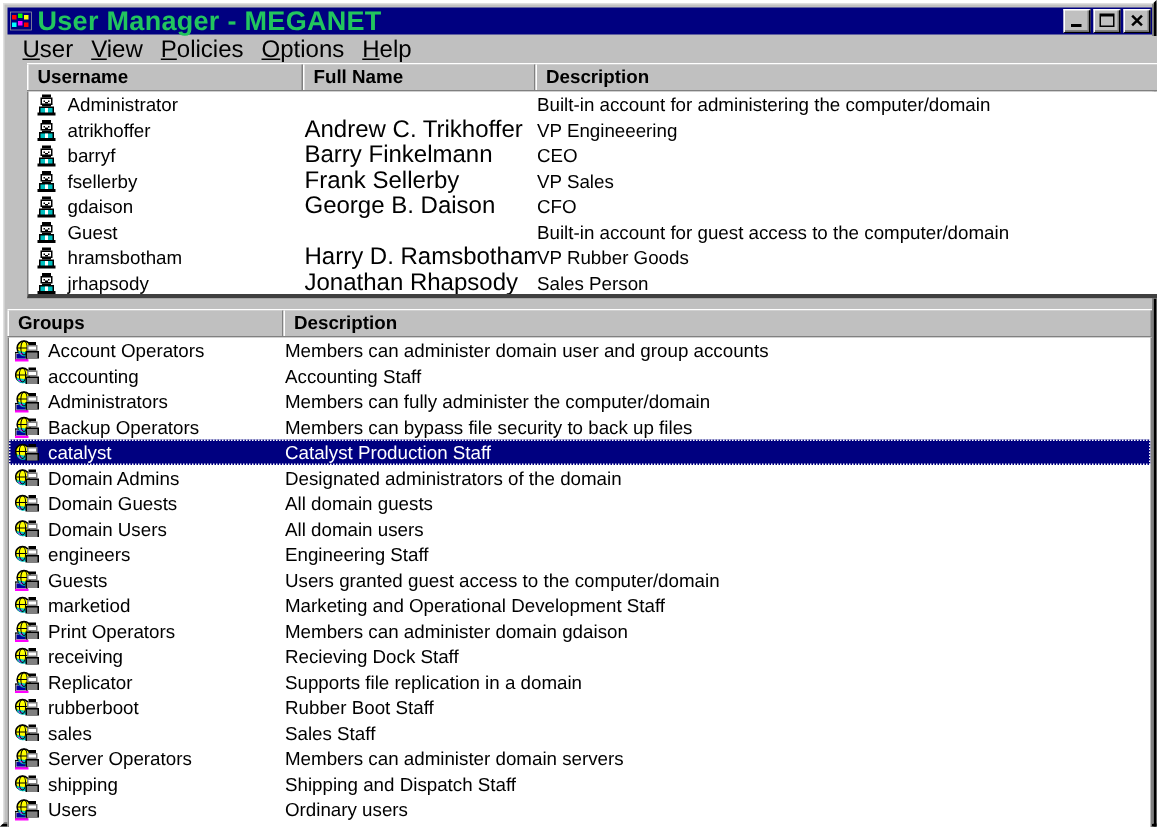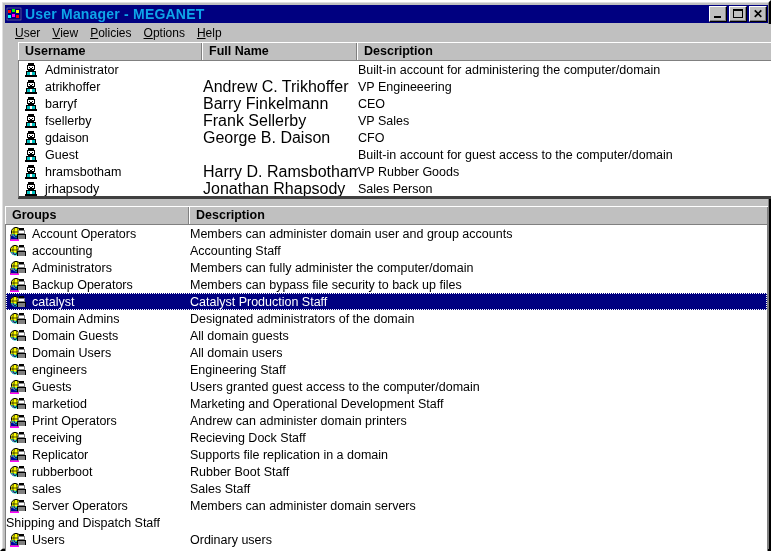--- a/index.html
+++ b/index.html
@@ -54,23 +54,23 @@
   #title-icon {
     width: 16px;
     height: 14px;
     margin-left: 1px;
     margin-right: 3px;
     flex: 0 0 auto;
     background: #000080;
     position: relative;
   }
   #title-text {
-    color: #0ea5e9;
+    color: #22c55e;
     font-weight: bold;
-    font-size: 14px;
+    font-size: 18px;
     letter-spacing: 0.2px;
     white-space: nowrap;
     flex: 1 1 auto;
     line-height: 18px;
   }
   .titlebtns {
     display: flex;
     flex: 0 0 auto;
     margin-right: 1px;
     gap: 0px;
@@ -129,21 +129,21 @@
     left: 2px;
     top: 21px;
     width: 763px;
     height: 18px;
     background: #c0c0c0;
     display: flex;
     align-items: center;
     padding-left: 4px;
   }
   .menu-item {
-    font-size: 12px;
+    font-size: 16px;
     color: #000;
     padding: 1px 6px 1px 6px;
     line-height: 15px;
     white-space: nowrap;
     cursor: default;
   }
   .menu-item u { text-decoration: underline; }
 
   
   #client {
@@ -777,21 +777,21 @@
                     <line x1="1.6" y1="6" x2="10.4" y2="6" stroke="#000000" stroke-width="0.7"></line>
                     <rect x="9" y="2" width="5" height="2" fill="#000000"></rect>
                     <rect x="8" y="4" width="7" height="4" fill="#808080"></rect>
                     <rect x="9" y="5" width="5" height="2" fill="#ffffff"></rect>
                     <rect x="7" y="8" width="9" height="5" fill="#000000"></rect>
                     <rect x="8" y="9" width="7" height="4" fill="#808080"></rect>
                   </svg>
                 </span>
                 <span>Print Operators</span>
               </div>
-              <div class="cell-desc">Andrew can administer domain printers</div>
+              <div class="cell-desc">Members can administer domain gdaison</div>
             </div>
             <div class="row">
               <div class="cell-name">
                 <span class="icon">
                   <svg width="17" height="16" viewBox="0 0 17 16">
                     <circle cx="5" cy="7" r="4.6" fill="#ffff00" stroke="#000000" stroke-width="1"></circle>
                     <path d="M1,9 a4.6,4.6 0 0 0 8.5,1.2 L1,9 Z" fill="#00c0c0"></path>
                     <path d="M2,10.3 a4.6,4.6 0 0 0 3,1.3 l-1,-1.3 Z" fill="#ff00ff"></path>
                     <ellipse cx="5" cy="7" rx="2.1" ry="4.6" fill="none" stroke="#000000" stroke-width="0.7"></ellipse>
                     <line x1="0.6" y1="7" x2="9.4" y2="7" stroke="#000000" stroke-width="0.7"></line>
@@ -886,20 +886,37 @@
                     <rect x="9" y="5" width="5" height="2" fill="#ffffff"></rect>
                     <rect x="7" y="8" width="9" height="5" fill="#000000"></rect>
                     <rect x="8" y="9" width="7" height="4" fill="#808080"></rect>
                   </svg>
                 </span>
                 <span>Server Operators</span>
               </div>
               <div class="cell-desc">Members can administer domain servers</div>
             </div>
             <div class="row">
+              <div class="cell-name">
+                <span class="icon">
+                  <svg width="17" height="16" viewBox="0 0 17 16">
+                    <circle cx="5" cy="7" r="4.6" fill="#ffff00" stroke="#000000" stroke-width="1"></circle>
+                    <path d="M1,9 a4.6,4.6 0 0 0 8.5,1.2 L1,9 Z" fill="#00c0c0"></path>
+                    <path d="M2,10.3 a4.6,4.6 0 0 0 3,1.3 l-1,-1.3 Z" fill="#ff00ff"></path>
+                    <ellipse cx="5" cy="7" rx="2.1" ry="4.6" fill="none" stroke="#000000" stroke-width="0.7"></ellipse>
+                    <line x1="0.6" y1="7" x2="9.4" y2="7" stroke="#000000" stroke-width="0.7"></line>
+                    <rect x="9" y="2" width="5" height="2" fill="#000000"></rect>
+                    <rect x="8" y="4" width="7" height="4" fill="#808080"></rect>
+                    <rect x="9" y="5" width="5" height="2" fill="#ffffff"></rect>
+                    <rect x="7" y="8" width="9" height="5" fill="#000000"></rect>
+                    <rect x="8" y="9" width="7" height="4" fill="#808080"></rect>
+                  </svg>
+                </span>
+                <span>shipping</span>
+              </div>
               <div class="cell-desc">Shipping and Dispatch Staff</div>
             </div>
             <div class="row">
               <div class="cell-name">
                 <span class="icon">
                   <svg width="17" height="16" viewBox="0 0 17 16">
                     <rect x="0" y="9" width="8" height="5" fill="#c0c0c0" stroke="#000000" stroke-width="0.8"></rect>
                     <rect x="1" y="10" width="6" height="3" fill="#0000a0"></rect>
                     <rect x="0" y="13.5" width="9" height="1.5" fill="#ff00ff"></rect>
                     <circle cx="6" cy="6" r="4.6" fill="#ffff00" stroke="#000000" stroke-width="1"></circle>

